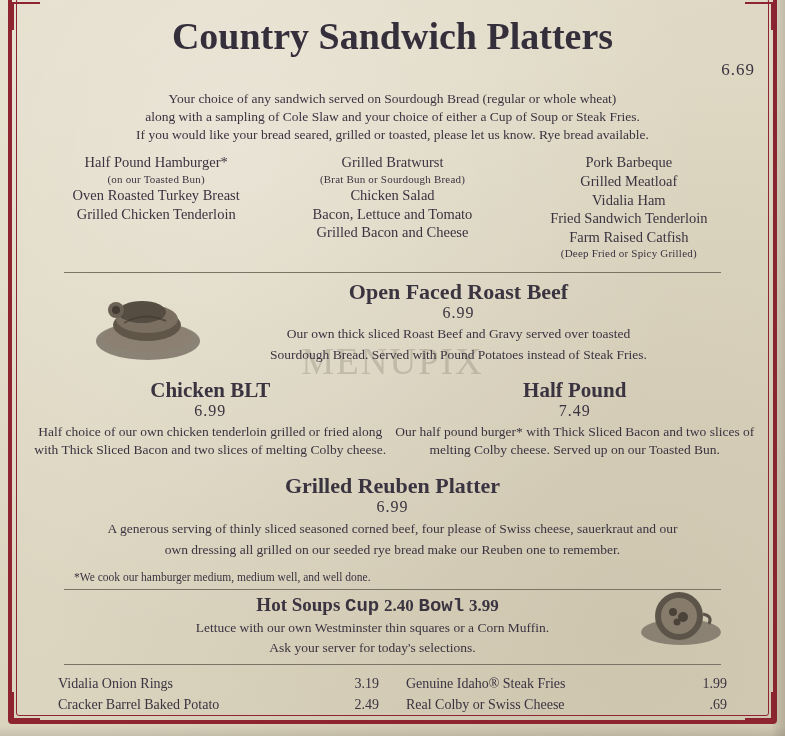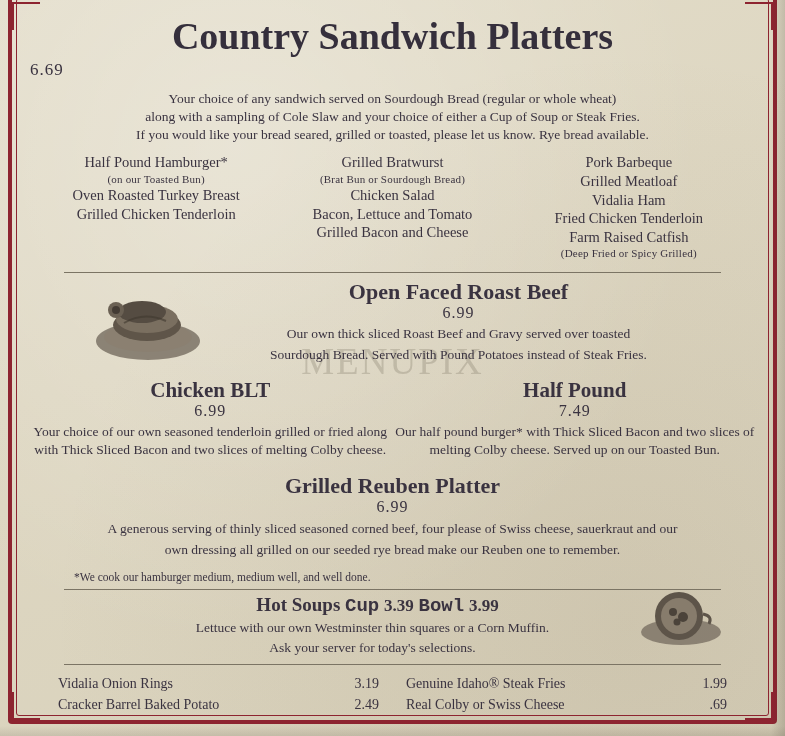--- a/index.html
+++ b/index.html
@@ -55,21 +55,21 @@
   .title {
     text-align: center;
     font-size: 38px;
     font-weight: bold;
     letter-spacing: 0px;
     margin-top: 10px;
     color: #352f3c;
     font-family: "Liberation Serif", serif;
   }
   .price-main {
-    text-align: left;
+    text-align: right;
     font-size: 17px;
     margin-top: 2px;
     letter-spacing: 1px;
   }
   .intro {
     text-align: center;
     font-size: 13.5px;
     line-height: 1.32;
     margin-top: 10px;
     padding: 0 36px;
@@ -267,21 +267,21 @@
         <div>Grilled Bratwurst</div>
         <div class="sub">(Brat Bun or Sourdough Bread)</div>
         <div>Chicken Salad</div>
         <div>Bacon, Lettuce and Tomato</div>
         <div>Grilled Bacon and Cheese</div>
       </div>
       <div class="col">
         <div>Pork Barbeque</div>
         <div>Grilled Meatloaf</div>
         <div>Vidalia Ham</div>
-        <div>Fried Chicken Tenderloin</div>
+        <div>Fried Sandwich Tenderloin</div>
         <div>Farm Raised Catfish</div>
         <div class="sub">(Deep Fried or Spicy Grilled)</div>
       </div>
     </div>
 
     <hr class="rule">
 
     <div class="section">
       <svg class="art art-plate" viewBox="0 0 120 78">
         <ellipse cx="58" cy="56" rx="52" ry="19" fill="#6d6458" opacity="0.75"></ellipse>
@@ -298,21 +298,21 @@
         <div class="sec-price">6.99</div>
         <div class="sec-desc">Our own thick sliced Roast Beef and Gravy served over toasted</div>
         <div class="sec-desc">Sourdough Bread. Served with Pound Potatoes instead of Steak Fries.</div>
       </div>
     </div>
 
     <div class="two-col">
       <div class="half">
         <div class="sec-title">Chicken BLT</div>
         <div class="sec-price">6.99</div>
-        <div class="sec-desc">Your choice of our own seasoned tenderloin grilled or fried along with Thick Sliced Bacon and two slices of melting Colby cheese.</div>
+        <div class="sec-desc">Half choice of our own chicken tenderloin grilled or fried along with Thick Sliced Bacon and two slices of melting Colby cheese.</div>
       </div>
       <div class="half">
         <div class="sec-title">Half Pound</div>
         <div class="sec-price">7.49</div>
         <div class="sec-desc">Our half pound burger* with Thick Sliced Bacon and two slices of melting Colby cheese. Served up on our Toasted Bun.</div>
       </div>
     </div>
 
     <div class="reuben">
       <div class="sec-title">Grilled Reuben Platter</div>
@@ -331,21 +331,21 @@
         <circle cx="44" cy="30" r="24" fill="#5d5449"></circle>
         <circle cx="44" cy="30" r="18" fill="#877c6c"></circle>
         <circle cx="38" cy="26" r="4" fill="#4b433a"></circle>
         <circle cx="48" cy="31" r="5" fill="#4b433a"></circle>
         <circle cx="42" cy="36" r="3.5" fill="#4b433a"></circle>
         <path d="M68 28 q10 2 6 10" stroke="#5d5449" stroke-width="3" fill="none"></path>
       </svg>
       <div class="soups-head">
         <span>Hot Soups</span>
         <span class="lbl">Cup</span>
-        <span class="cup">3.39</span>
+        <span class="cup">2.40</span>
         <span class="lbl">Bowl</span>
         <span class="bowl">3.99</span>
       </div>
       <div class="soups-sub">Lettuce with our own Westminster thin squares or a Corn Muffin.</div>
       <div class="soups-sub">Ask your server for today's selections.</div>
     </div>
 
     <hr class="rule" style="margin-top:8px">
 
     <div class="sides">

